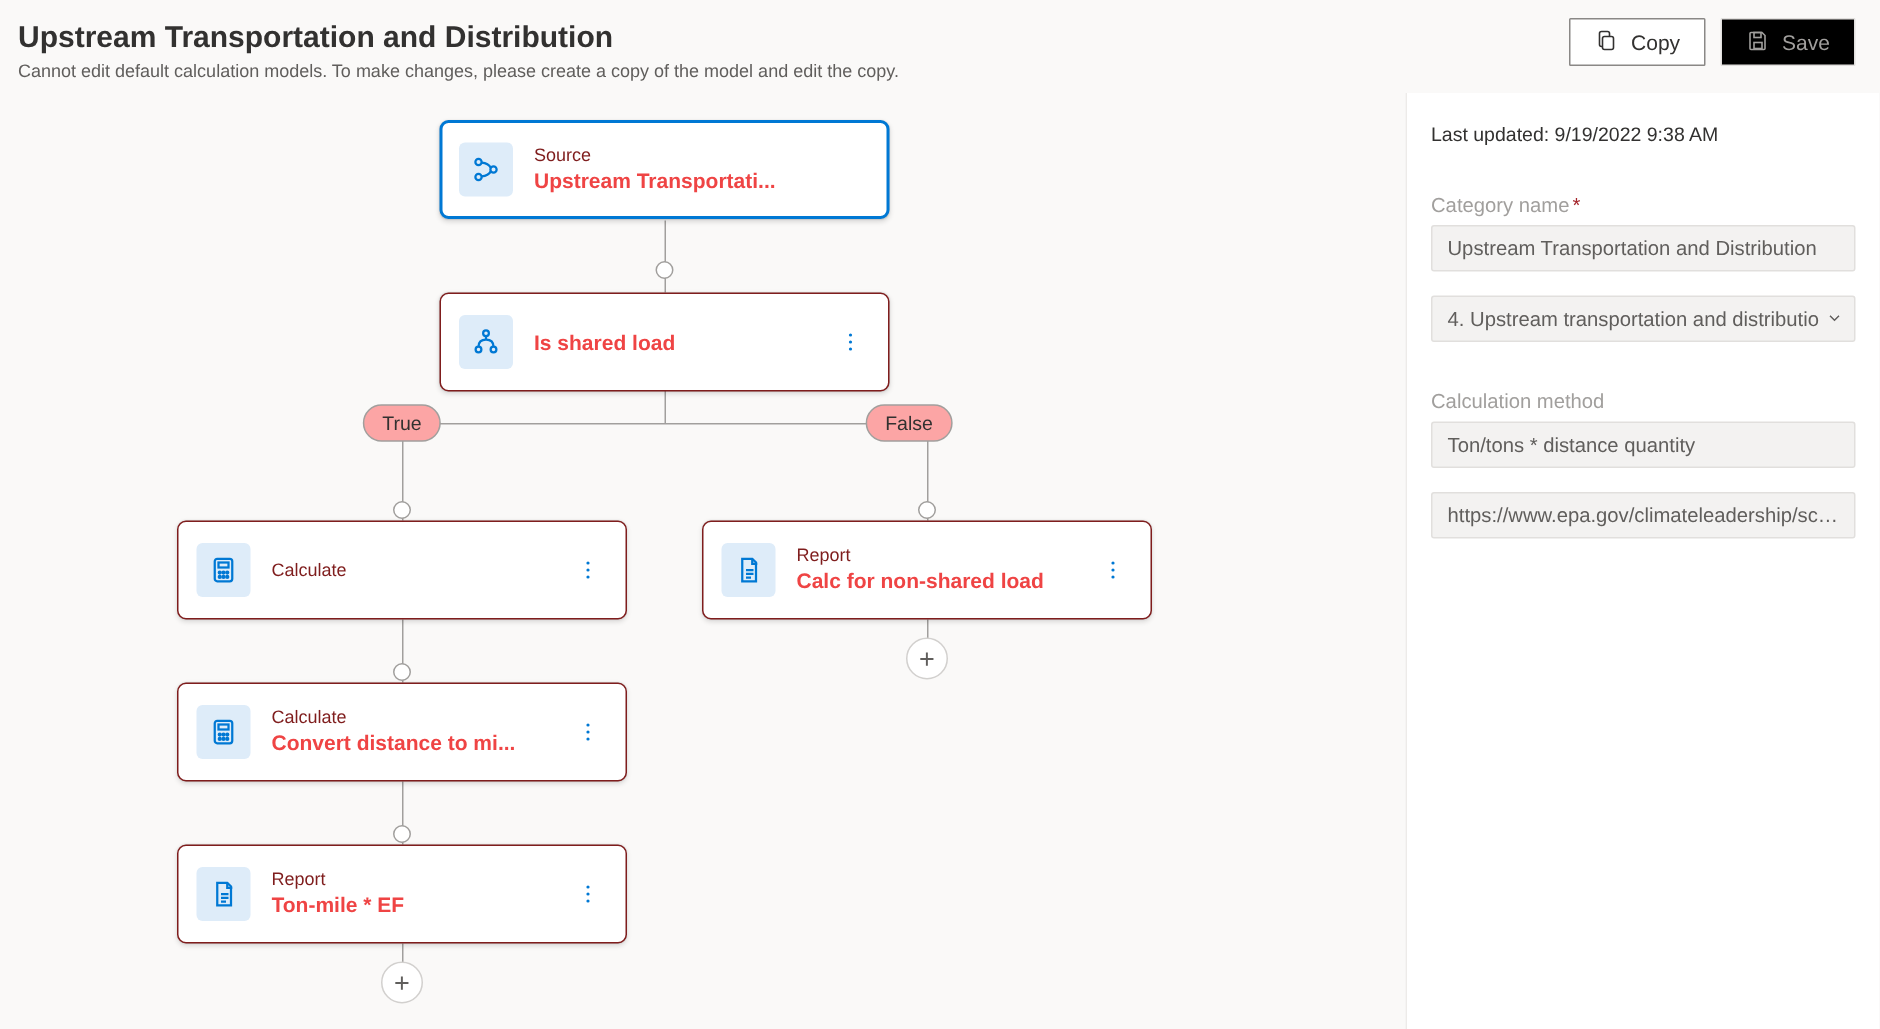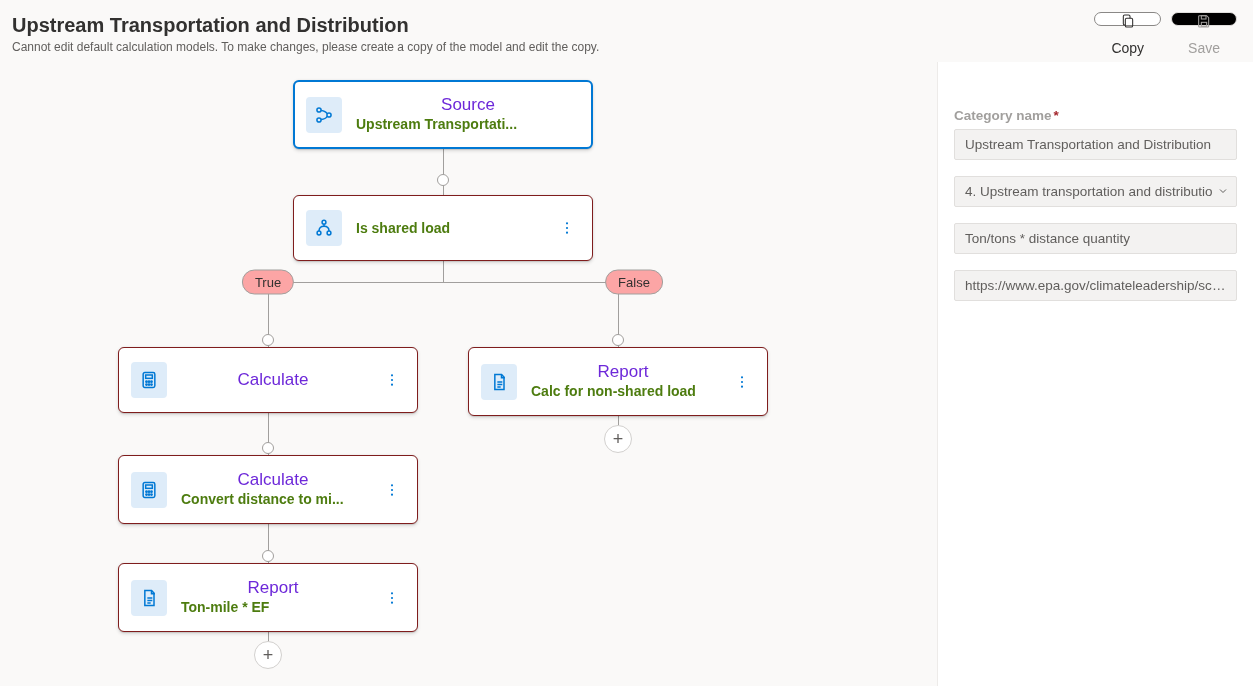--- a/index.html
+++ b/index.html
@@ -32,29 +32,28 @@
   .page-subtitle {
     font-size: 12px;
     color: #605e5c;
     margin-top: 2px;
   }
   .header-right { display: flex; gap: 10px; }
   .btn {
     display: inline-flex;
     align-items: center;
     gap: 8px;
-    height: 14px;
+    height: 32px;
     padding: 0 16px;
-    border-radius: 12px;
+    border-radius: 1px;
     font-size: 14px;
     cursor: pointer;
     background: #fff;
     border: 1px solid #8a8886;
     color: #323130;
-    flex-direction: column;
   }
   .btn.disabled {
     background: #000000;
     border: 1px solid #e1dfdd;
     color: #a19f9d;
     cursor: default;
   }
   .btn svg { width: 16px; height: 16px; flex: 0 0 auto; }
 
   .content { flex: 1; display: flex; overflow: hidden; }
@@ -129,22 +128,22 @@
   .node.selected { border: 2px solid #0078d4; padding: 13px 11px; }
   .node .icon {
     width: 36px; height: 36px;
     background: #deecf9;
     border-radius: 4px;
     display: flex; align-items: center; justify-content: center;
     flex: 0 0 auto;
   }
   .node .icon svg { width: 20px; height: 20px; color: #0078d4; }
   .node .txt { flex: 1; min-width: 0; }
-  .node .kind { font-size: 17px; color: #6d28d9; line-height: 1.2; text-align: center; }
-  .node .name { font-size: 14px; font-weight: 600; color: #4d7c0f; line-height: 1.35; white-space: nowrap; overflow: hidden; text-overflow: ellipsis; }
+  .node .kind { font-size: 12px; color: #7f1d1d; line-height: 1.2; }
+  .node .name { font-size: 14px; font-weight: 600; color: #ef4444; line-height: 1.35; white-space: nowrap; overflow: hidden; text-overflow: ellipsis; }
   .node .more {
     width: 26px; height: 32px;
     display: flex; align-items: center; justify-content: center;
     cursor: pointer; color: #0078d4;
     flex: 0 0 auto;
   }
   .node .more svg { width: 16px; height: 16px; }
 
   
   .panel {
@@ -158,21 +157,21 @@
   .panel-head {
     display: flex; justify-content: space-between; align-items: center;
   }
   .panel-head h3 { font-size: 16px; font-weight: 600; }
   .panel-head .close { cursor: pointer; color: #0078d4; padding: 4px; }
   .panel-head .close svg { width: 18px; height: 18px; }
   .updated { font-size: 13px; color: #323130; margin-top: 6px; }
 
   .field { margin-top: 16px; }
   .field-label { font-size: 13.5px; font-weight: 600; margin-bottom: 6px; display: block; }
-  .field-label.muted { color: #a19f9d; font-weight: 700; margin-top: 32px; }
+  .field-label.muted { color: #a19f9d; font-weight: 400; margin-top: 32px; }
   .req { color: #a4262c; margin-left: 2px; }
   .input {
     width: 100%;
     border: 1px solid #e1dfdd;
     background: #f3f2f1;
     color: #605e5c;
     padding: 7px 10px;
     border-radius: 2px;
     font-size: 13.5px;
     white-space: nowrap; overflow: hidden; text-overflow: ellipsis;
@@ -263,21 +262,21 @@
                 <circle cx="12" cy="19" r="1.6"></circle>
               </svg>
           </span>
         </div>
 
         <div class="vline" style="left:325px; top:180px; height:22px;"></div>
         <div class="hline" style="left:150px; top:202px; width:350px;"></div>
         <div class="vline" style="left:150px; top:202px; height:65px;"></div>
         <div class="vline" style="left:500px; top:202px; height:65px;"></div>
         <div class="pill" style="left:150px; top:202px;">True</div>
-        <div class="pill" style="left:516px; top:202px;">False</div>
+        <div class="pill" style="left:488px; top:202px;">False</div>
         <div class="joint" style="left:150px; top:260px;"></div>
         <div class="joint" style="left:500px; top:260px;"></div>
 
         <div class="node" style="left:0px; top:267px;">
           <span class="icon">
             <svg viewBox="0 0 24 24" fill="none" stroke="currentColor" stroke-width="1.8">
               <rect x="5" y="3" width="14" height="18" rx="2"></rect>
                 <rect x="8" y="6" width="8" height="4"></rect>
               <circle cx="9" cy="14" r="0.8" fill="currentColor"></circle>
                 <circle cx="12" cy="14" r="0.8" fill="currentColor"></circle>
@@ -380,40 +379,44 @@
           </span>
         </div>
 
         <div class="vline" style="left:500px; top:333px; height:26px;"></div>
         <div class="addbtn" style="left:500px; top:359px;">+</div>
 
       </div>
     </div>
 
     <div class="panel">
+      <div class="updated">
+        <span>Last updated: </span><span>9/19/2022 9:38 AM</span>
+      </div>
 
       <div class="field">
         <label class="field-label muted">
           <span>Category name</span><span class="req">*</span>
         </label>
         <div class="input">Upstream Transportation and Distribution</div>
       </div>
 
       <div class="field">
         <div class="select">
           <div class="input">4. Upstream transportation and distributio</div>
           <span class="chev">
             <svg viewBox="0 0 24 24" stroke="currentColor" stroke-width="2" fill="none">
                 <polyline points="6 9 12 15 18 9"></polyline>
               </svg>
           </span>
         </div>
       </div>
 
       <div class="field">
+        <label class="field-label muted">Calculation method</label>
         <div class="input">Ton/tons * distance quantity</div>
       </div>
 
       <div class="field">
         <div class="input">https://www.epa.gov/climateleadership/sco...</div>
       </div>
     </div>
   </div>
 </div>
 

